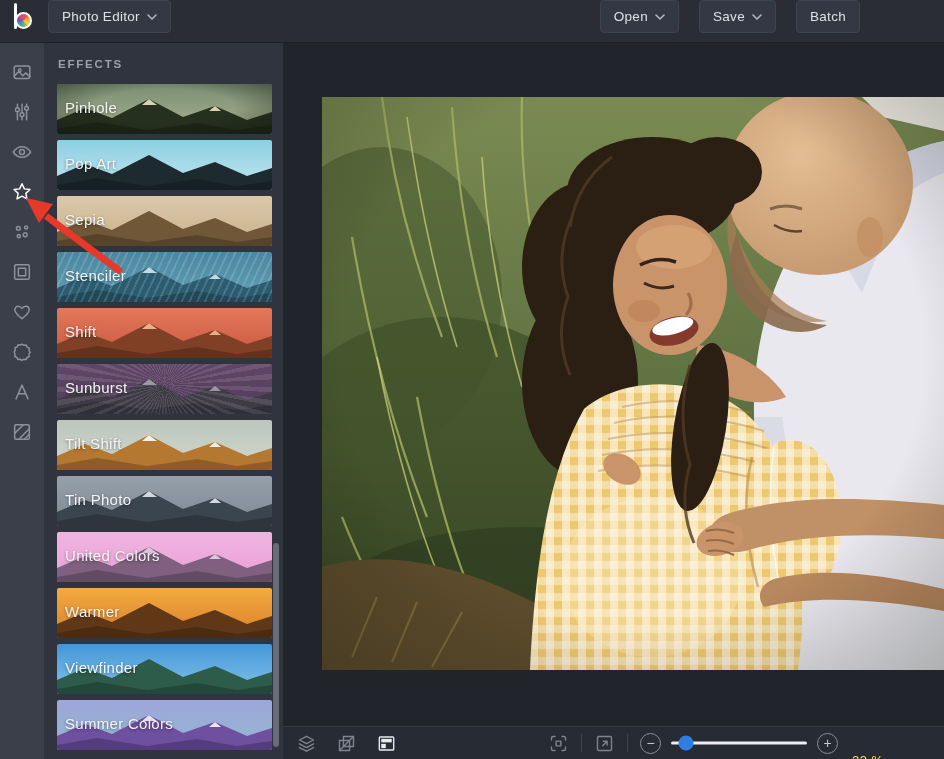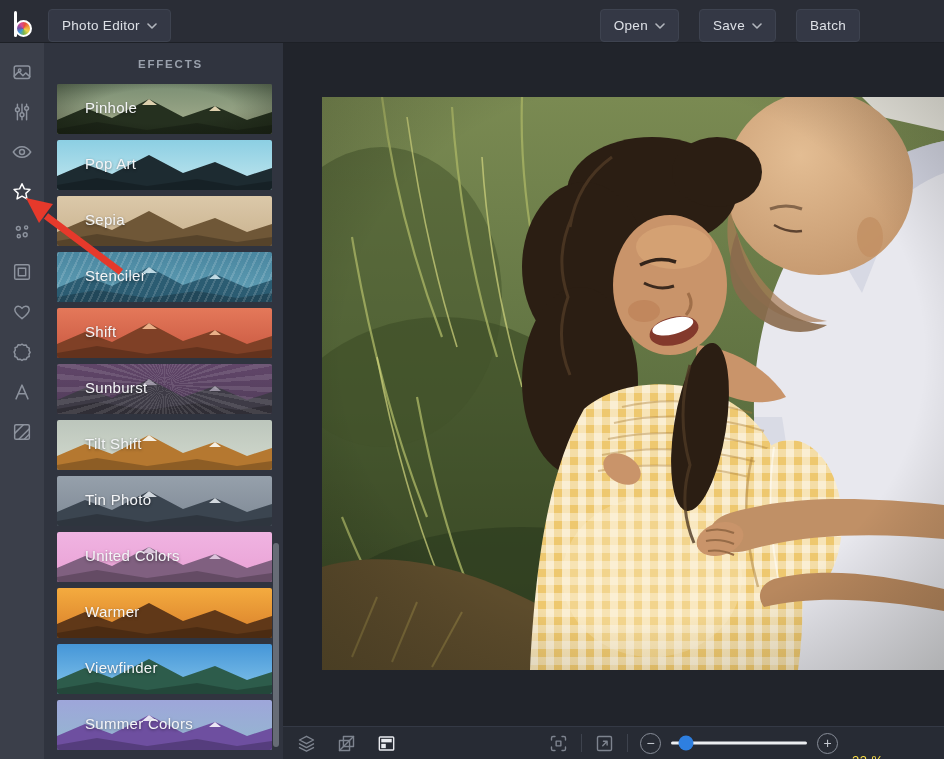--- a/index.html
+++ b/index.html
@@ -3,21 +3,21 @@
 <meta charset="utf-8">
 <style>
   html,body{margin:0;padding:0;background:#15171c;}
   *{box-sizing:border-box;-webkit-font-smoothing:antialiased;}
   .app{position:relative;width:944px;height:759px;overflow:hidden;
        background:#21242b;font-family:"Liberation Sans",sans-serif;}
 
   
   .topbar{position:absolute;left:0;top:0;width:944px;height:43px;
           background:#2a2d36;border-bottom:1px solid #1d2026;
-          display:flex;align-items:flex-end;padding-left:8px;z-index:10;}
+          display:flex;align-items:flex-start;padding-left:8px;z-index:10;}
   .logo{position:relative;width:30px;height:34px;margin-right:10px;cursor:pointer;}
   .logo .stem{position:absolute;left:6px;top:3px;width:3px;height:26px;background:#fff;border-radius:2px;}
   .logo .bowl{position:absolute;left:7px;top:12px;width:17px;height:17px;border-radius:50%;
               border:2.5px solid #fff;
               background:conic-gradient(from 20deg,#e84e3c,#f0a03c,#ead44a,#7ab648,#3a9ad8,#7a4fa0,#d84a98,#e84e3c);}
   .tb-btn{display:inline-flex;align-items:center;gap:7px;background:#343845;border:1px solid #3e4350;
           border-radius:4px;padding:8px 13px;color:#dde0e6;font-size:13.5px;
           font-family:"Liberation Sans",sans-serif;cursor:pointer;letter-spacing:.3px;}
   .tb-btn svg{display:block;opacity:.75;}
   .tb-spacer{flex:1;}
@@ -27,31 +27,31 @@
   
   .rail{position:absolute;left:0;top:43px;width:44px;height:716px;background:#3b3f4a;
         display:flex;flex-direction:column;align-items:center;padding-top:9px;z-index:5;}
   .rail-item{width:44px;height:40px;display:flex;align-items:center;justify-content:center;
              color:#8d939e;cursor:pointer;}
   .rail-item.active{color:#ffffff;}
   .rail-item .ic svg{width:22px;height:22px;display:block;}
 
   
   .panel{position:absolute;left:44px;top:43px;width:239px;height:716px;background:#30343f;
-         padding:15px 0 0 13px;overflow:hidden;z-index:4;text-align:center;}
+         padding:15px 0 0 13px;overflow:hidden;z-index:4;}
   .panel-title{margin:0 0 14px 1px;font-size:11.5px;font-weight:600;letter-spacing:1.8px;
                color:#99a0ac;font-family:"Liberation Sans",sans-serif;}
   .tile{position:relative;width:215px;height:50px;margin-bottom:6px;border-radius:2px;
         overflow:hidden;cursor:pointer;}
   .tile-art{position:absolute;inset:0;width:100%;height:100%;}
   .tile-ov{position:absolute;inset:0;pointer-events:none;}
   .ov-vignette{background:radial-gradient(ellipse at 50% 45%,rgba(0,0,0,0) 45%,rgba(18,24,12,.55) 100%);}
   .ov-rays{background:repeating-conic-gradient(from 0deg at 50% 42%,rgba(255,255,255,.10) 0 3deg,rgba(0,0,0,0) 3deg 7deg);}
   .ov-texture{background:repeating-linear-gradient(115deg,rgba(255,255,255,.14) 0 2px,rgba(0,0,0,0) 2px 7px);}
-  .tile-label{position:absolute;left:28px;top:50%;transform:translateY(-56%);
+  .tile-label{position:absolute;left:8px;top:50%;transform:translateY(-56%);
               font-size:15px;font-weight:500;color:#f4f5f7;letter-spacing:.3px;
               text-shadow:0 1px 3px rgba(0,0,0,.45);}
   .scroll-thumb{position:absolute;left:229px;top:500px;width:6px;height:204px;
                 border-radius:3px;background:#676c76;cursor:pointer;}
 
   
   .canvas{position:absolute;left:283px;top:43px;width:661px;height:716px;background:#21242b;}
   .photo{position:absolute;left:39px;top:54px;width:622px;height:573px;display:block;cursor:crosshair;}
 
   

